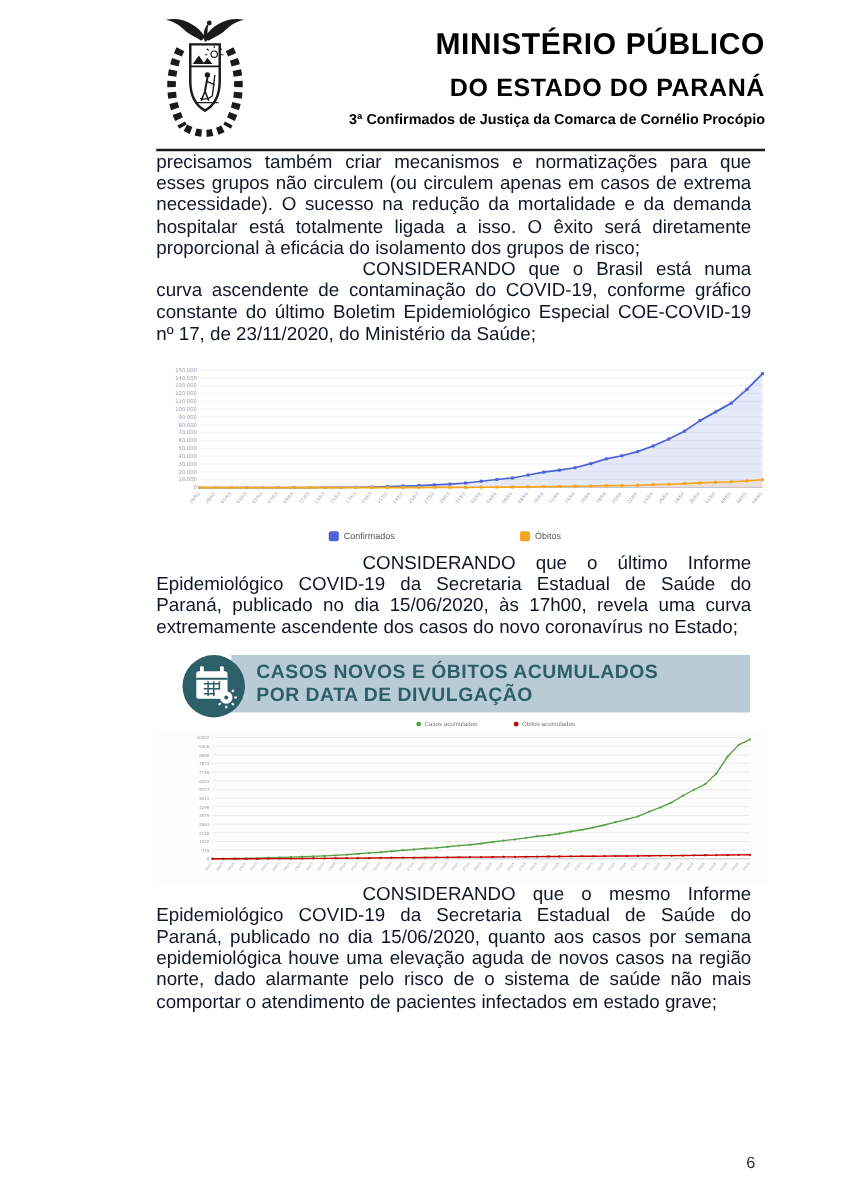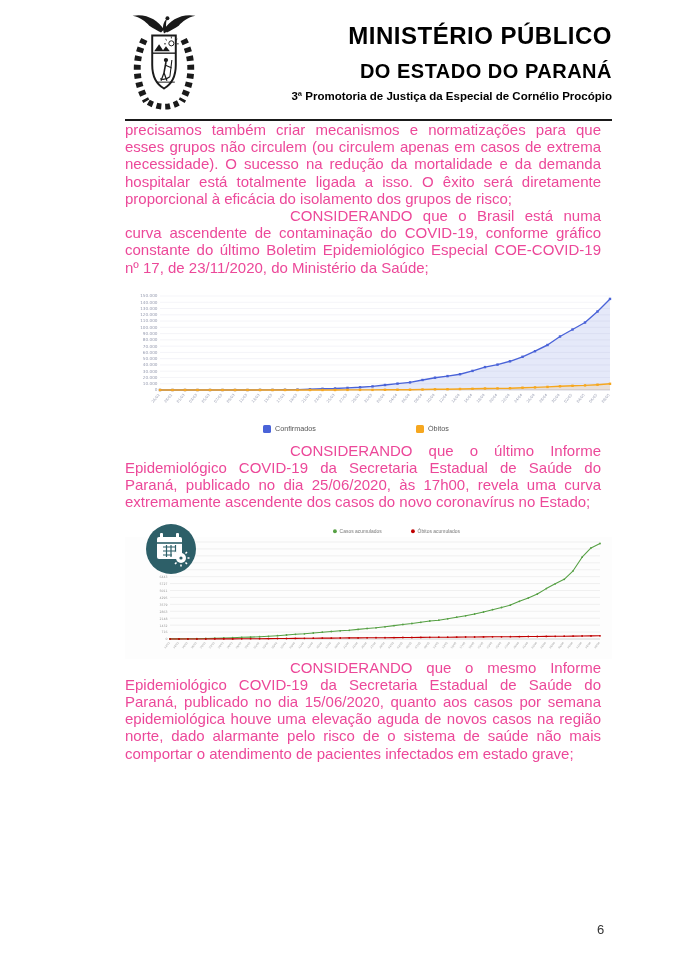--- a/index.html
+++ b/index.html
@@ -9,21 +9,21 @@
   
   .header{position:relative;margin:6px 0 0 125px;width:487px;height:113px;border-bottom:2px solid #1a1a1a;}
   .logo{position:absolute;left:0;top:2px;width:78px;height:108px;}
   .titles{position:absolute;right:0;top:12px;text-align:right;}
   .org-title{font-size:24px;font-weight:bold;letter-spacing:0.5px;line-height:36px;color:#000;}
   .org-subtitle{font-size:20px;font-weight:bold;letter-spacing:0.5px;margin-top:6px;color:#000;}
   .org-unit{font-size:11.5px;font-weight:bold;margin-top:7px;color:#000;}
 
   
   .content{margin-left:125px;width:487px;}
-  p.body{width:476px;font-size:15px;line-height:17.2px;text-align:justify;margin:0;color:#ec4899;}
+  p.body{width:476px;font-size:15px;line-height:17.2px;text-align:justify;margin:0;color:#0f172a;}
   .p1{margin-top:12px;}
   .p2{margin-top:16px;text-indent:165px;}
   .p3{margin-top:16px;text-indent:165px;}
   .p4{margin-top:15px;text-indent:165px;}
   p.body b{font-weight:normal;}
 
   
   .chart1-wrap{margin-top:14px;width:487px;}
   .chart-svg{display:block;}
   .lgd1{position:relative;height:26px;width:487px;}
@@ -70,21 +70,21 @@
 
       <circle cx="41" cy="53" r="2.2" fill="#1a1a1a"></circle>
       <path d="M41 55 L39 66" stroke="#1a1a1a" stroke-width="1.6" fill="none"></path>
       <path d="M40 58 L47 61 M47 53 L45 70 M45 70 Q40 74 35 72" stroke="#1a1a1a" stroke-width="1.1" fill="none"></path>
       <path d="M39 66 L36 74 M39 66 L42 74" stroke="#1a1a1a" stroke-width="1.3" fill="none"></path>
       <line x1="32" y1="75.5" x2="50" y2="75.5" stroke="#1a1a1a" stroke-width="1"></line>
     </svg>
     <div class="titles">
       <div class="org-title">MINISTÉRIO PÚBLICO</div>
       <div class="org-subtitle">DO ESTADO DO PARANÁ</div>
-      <div class="org-unit">3ª Promotoria de Justiça da Especial de Cornélio Procópio</div>
+      <div class="org-unit">3ª Confirmados de Justiça da Comarca de Cornélio Procópio</div>
     </div>
   </div>
 
   <div class="content">
     <p class="body p1"><span>precisamos também criar mecanismos e normatizações para que esses grupos não circulem (ou circulem apenas em casos de extrema necessidade). O sucesso na redução da mortalidade e da demanda hospitalar está totalmente ligada a isso. O êxito será diretamente proporcional à eficácia do isolamento dos grupos de risco;</span></p>
 
     <p class="body p2"><b>CONSIDERANDO</b><span> que o Brasil está numa curva ascendente de contaminação do COVID-19, conforme gráfico constante do último Boletim Epidemiológico Especial COE-COVID-19 nº 17, de 23/11/2020, do Ministério da Saúde;</span></p>
 
     <figure class="chart1-wrap" style="margin:14px 0 0 0;" role="img">
       <svg id="chart1-svg" class="chart-svg" width="487" height="126" viewBox="0 0 487 126">
@@ -242,23 +242,27 @@
             <i class="sw" style="background: rgb(74, 99, 216);"></i>
             <span>Confirmados</span>
           </span>
         <span class="lgd e2">
             <i class="sw" style="background: rgb(246, 167, 31);"></i>
             <span>Óbitos</span>
           </span>
       </div>
     </figure>
 
-    <p class="body p3"><b>CONSIDERANDO</b><span> que o último Informe Epidemiológico COVID-19 da Secretaria Estadual de Saúde do Paraná, publicado no dia 25/06/2020, às 17h00, revela uma curva extremamente ascendente dos casos do novo coronavírus no Estado;</span></p>
+    <p class="body p3"><b>CONSIDERANDO</b><span> que o último Informe Epidemiológico COVID-19 da Secretaria Estadual de Saúde do Paraná, publicado no dia 15/06/2020, às 17h00, revela uma curva extremamente ascendente dos casos do novo coronavírus no Estado;</span></p>
 
     <figure class="chart2-wrap" style="margin:13px 0 0 0;" role="img">
+      <div class="banner">
+        <div class="bl">CASOS NOVOS E ÓBITOS ACUMULADOS</div>
+        <div class="bl">POR DATA DE DIVULGAÇÃO</div>
+      </div>
       <svg class="cal-icon" viewBox="0 0 52 52" aria-hidden="true">
         <circle cx="26" cy="26" r="25" fill="#2d5f68"></circle>
         <rect x="15" y="10" width="3" height="7" rx="1" fill="#ffffff"></rect>
         <rect x="31" y="10" width="3" height="7" rx="1" fill="#ffffff"></rect>
         <rect x="12" y="14" width="25" height="22" rx="2" fill="#ffffff"></rect>
         <line x1="12" y1="20" x2="37" y2="20" stroke="#2d5f68" stroke-width="1.6"></line>
         <path d="M18 24 h13 M18 28 h13 M18 32 h9 M21.5 22 v12 M26 22 v12 M30.5 22 v8" stroke="#2d5f68" stroke-width="1.2"></path>
         <circle cx="36" cy="35" r="5" fill="#ffffff"></circle>
         <path d="M36 28.5 v-2 M36 41.5 v2 M29.5 35 h-2 M42.5 35 h2 M31.5 30.5 l-1.5 -1.5 M40.5 30.5 l1.5 -1.5 M31.5 39.5 l-1.5 1.5 M40.5 39.5 l1.5 1.5" stroke="#ffffff" stroke-width="1.6"></path>
         <circle cx="36" cy="35" r="1.6" fill="#2d5f68"></circle>

